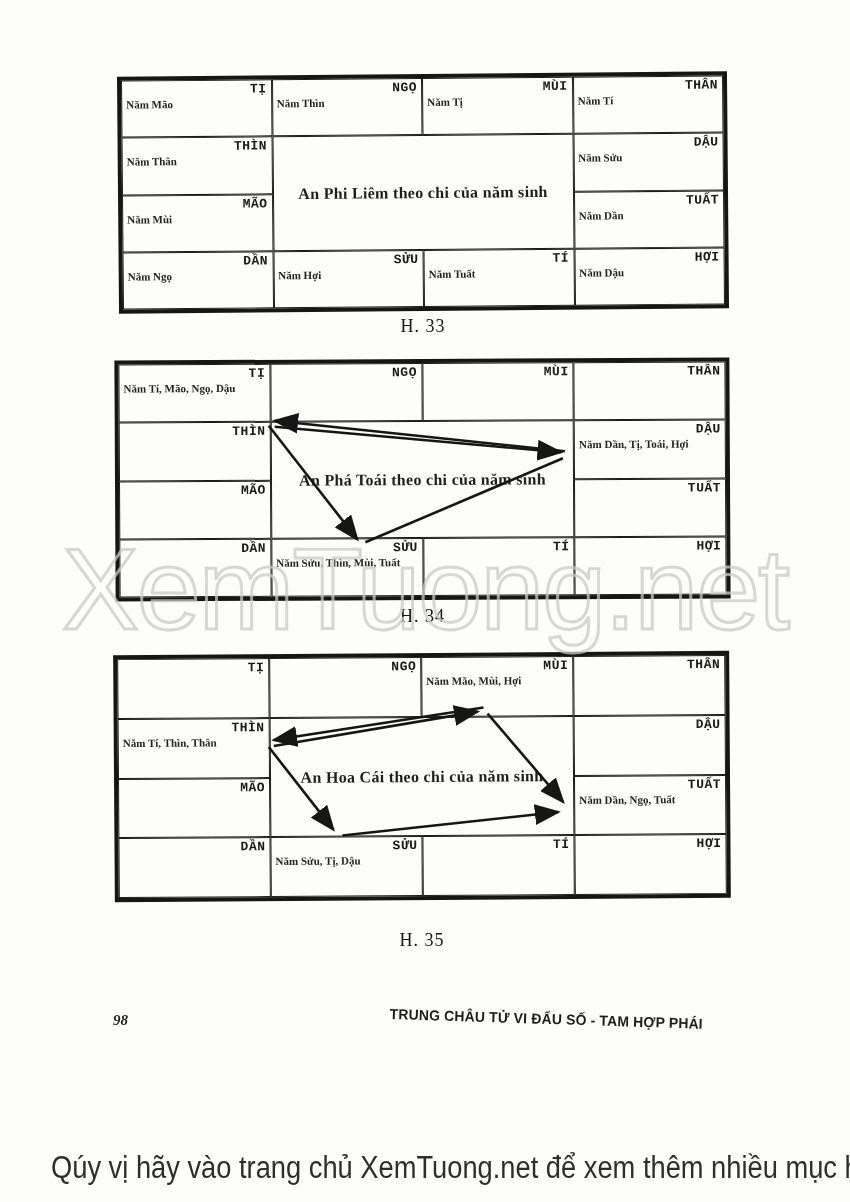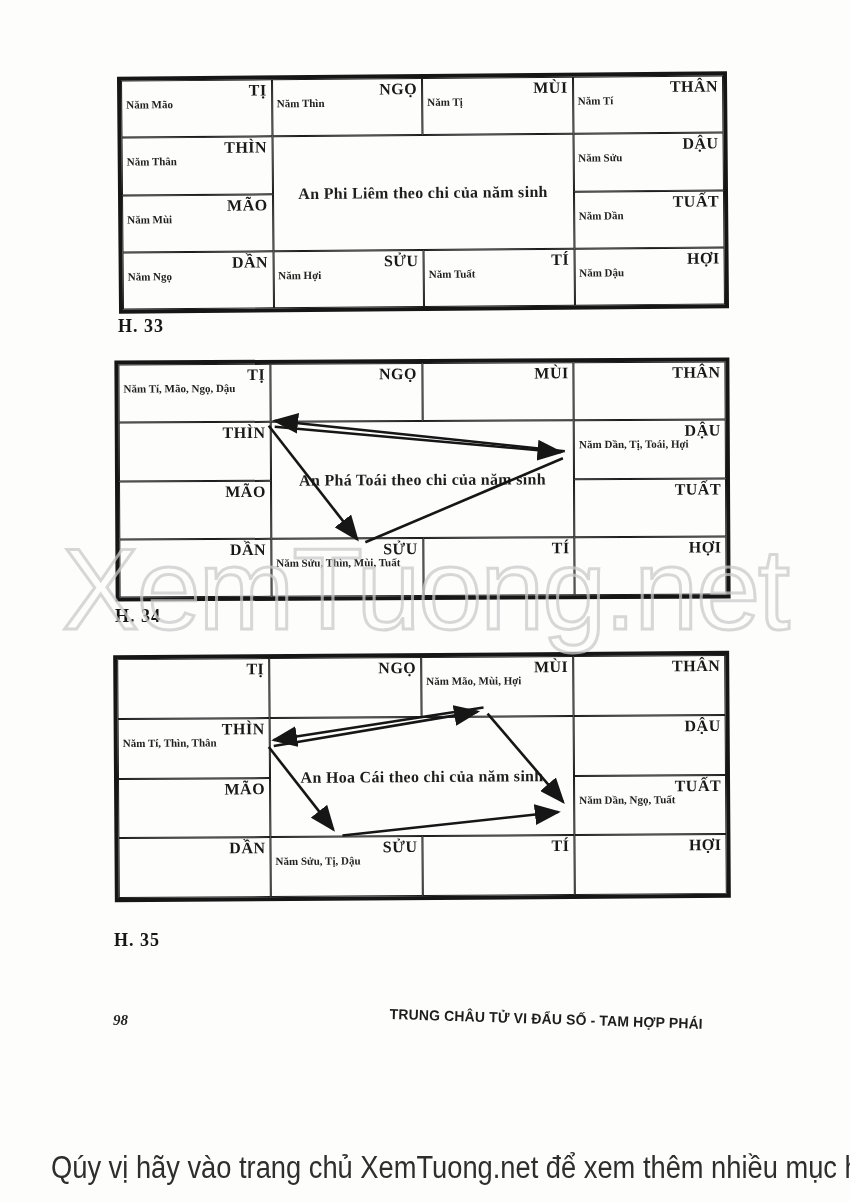--- a/index.html
+++ b/index.html
@@ -19,32 +19,32 @@
     grid-template-columns:repeat(4,1fr);grid-template-rows:repeat(4,1fr);
     border:4px solid #161616;
   }
   .cell{position:relative;border:1px solid #1d1d1d;}
   .c0{grid-area:1/1}.c1{grid-area:1/2}.c2{grid-area:1/3}.c3{grid-area:1/4}
   .c4{grid-area:2/1}.c5{grid-area:2/4}.c6{grid-area:3/1}.c7{grid-area:3/4}
   .c8{grid-area:4/1}.c9{grid-area:4/2}.c10{grid-area:4/3}.c11{grid-area:4/4}
   .center{grid-area:2/2/4/4;position:relative;border:1px solid #1d1d1d;
     display:flex;align-items:center;justify-content:center;}
   .branch{
-    position:absolute;top:1px;right:4px;font-weight:700;font-size:16px;
-    letter-spacing:.5px;color:#191919;
+    position:absolute;top:1px;right:4px;font-weight:700;font-size:13px;
+    letter-spacing:.5px;color:#191919;font-family:Liberation Mono, monospace;
   }
   .note{
     position:absolute;top:17px;left:4px;font-weight:700;font-size:11px;
     color:#222;white-space:nowrap;
   }
   .ctitle{font-size:16px;font-weight:600;color:#1e1e1e;letter-spacing:.3px;}
   .arrows{position:absolute;inset:0;pointer-events:none;overflow:visible;}
 
   .caption{
-    position:absolute;font-size:18px;font-weight:700;
+    position:absolute;text-align:center;font-size:18px;font-weight:400;
     color:#161616;letter-spacing:1px;font-family:"Liberation Serif",serif;
   }
   .cap1{left:118px;width:610px;top:316px;}
   .cap2{left:115px;width:615px;top:606px;}
   .cap3{left:114px;width:616px;top:906px;margin-top:24px;}
 
   
   .watermark{
     position:absolute;left:0;right:0;top:532px;text-align:center;z-index:6;
     font-family:"Liberation Sans",sans-serif;font-weight:400;font-size:115px;

